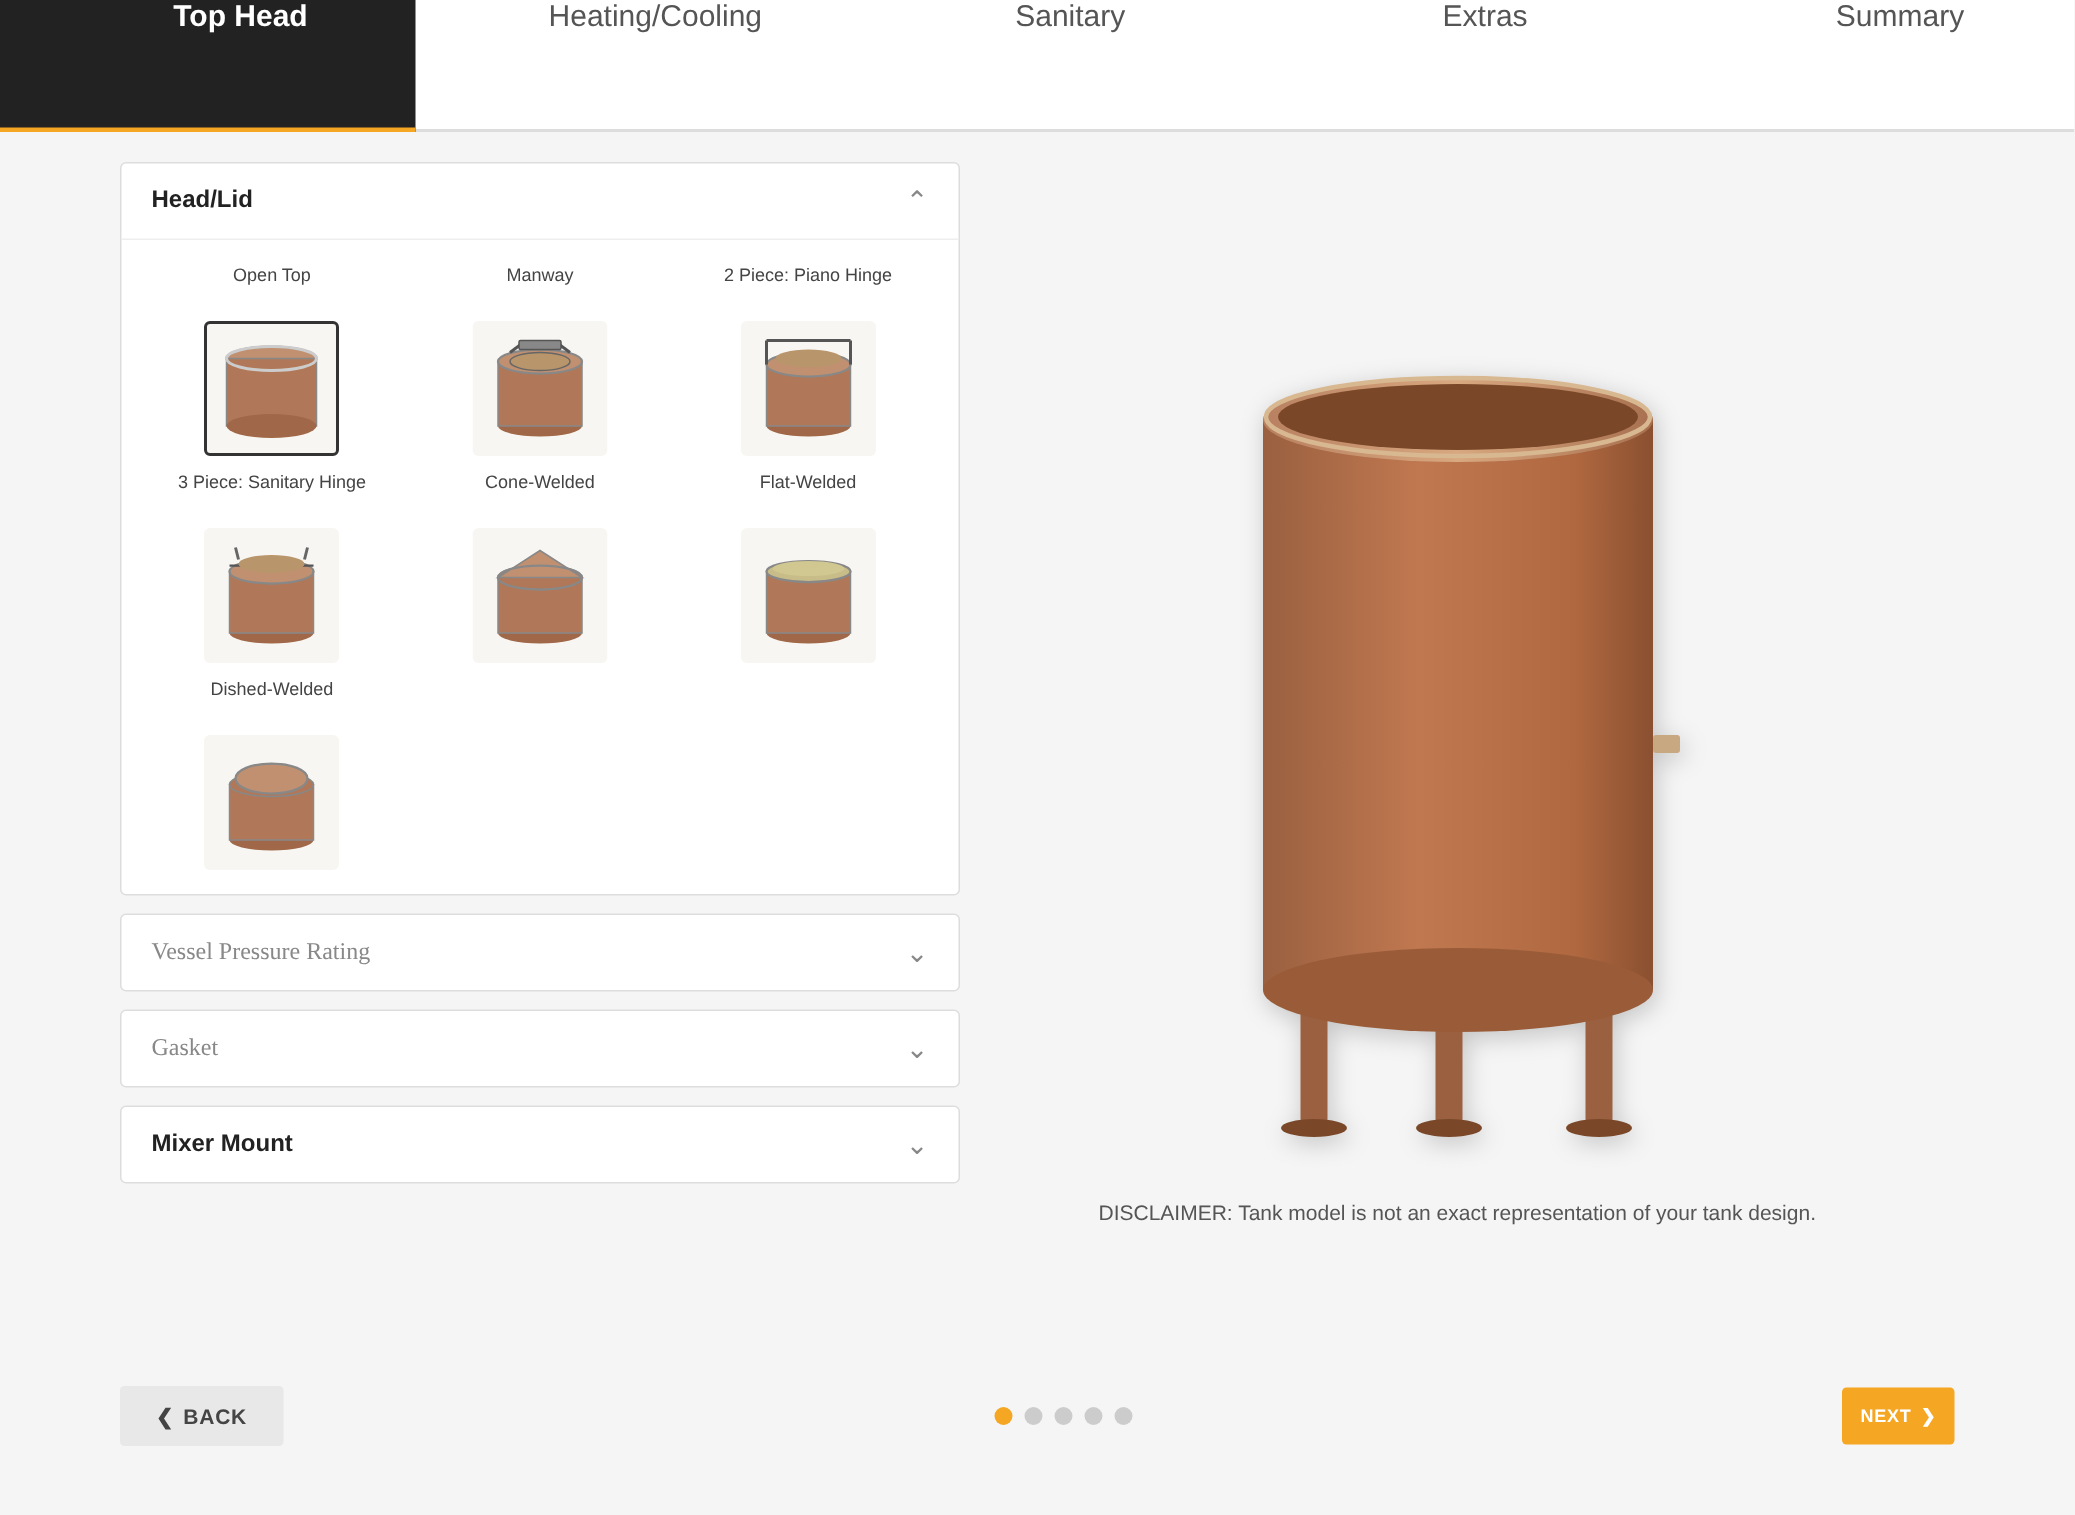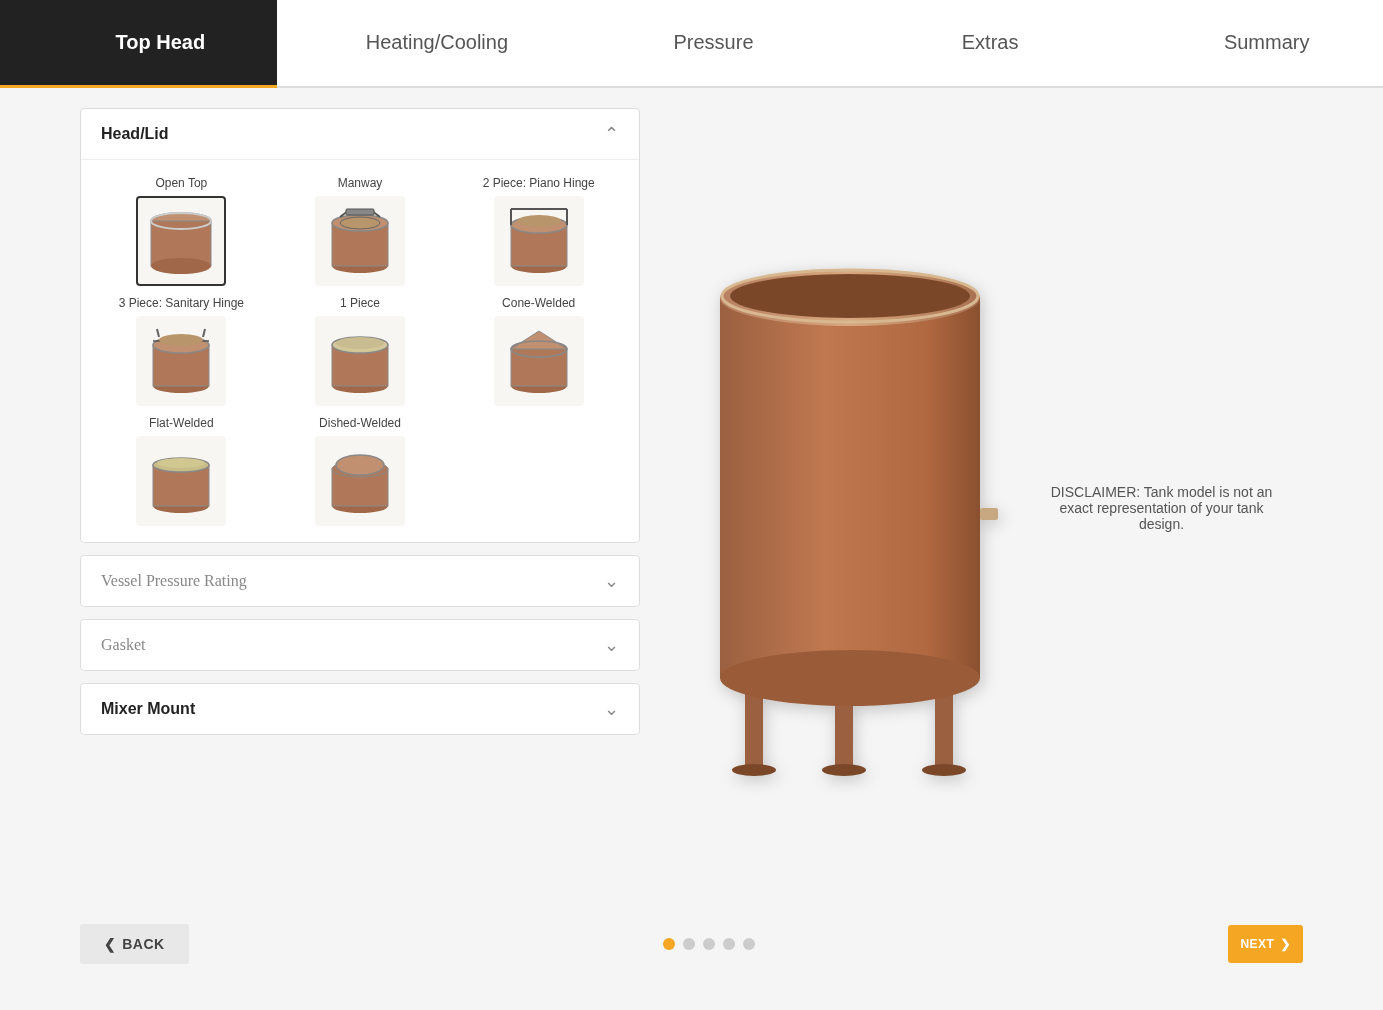--- a/index.html
+++ b/index.html
@@ -8,21 +8,20 @@
     
     .top-nav {
       display: flex;
       align-items: stretch;
       background: #fff;
       border-bottom: 2px solid #ddd;
       height: 88px;
     }
     .nav-tab {
       display: flex;
-      align-items: center;
       justify-content: center;
       flex: 1;
       font-size: 20px;
       font-weight: 500;
       cursor: pointer;
       color: #555;
       border-bottom: 3px solid transparent;
       margin-bottom: -2px;
       padding-left: 44px;
     }
@@ -83,21 +82,21 @@
     .head-grid {
       display: grid;
       grid-template-columns: repeat(3, 1fr);
       gap: 10px;
       padding: 16px;
     }
     .head-option {
       display: flex;
       flex-direction: column;
       align-items: center;
-      gap: 6px;
+      gap: 24px;
       cursor: pointer;
     }
     .head-option-label {
       font-size: 12px;
       color: #444;
       text-align: center;
     }
     .head-img-wrapper {
       width: 90px;
       height: 90px;
@@ -110,21 +109,21 @@
       background: #f8f6f2;
     }
     .head-img-wrapper.selected {
       border: 2px solid #333;
     }
 
     
     .right-panel {
       flex: 1;
       display: flex;
-      flex-direction: row;
+      flex-direction: column;
       align-items: center;
       justify-content: center;
       padding: 20px;
     }
     .tank-canvas {
       width: 420px;
       height: 600px;
       display: flex;
       align-items: center;
       justify-content: center;
@@ -196,21 +195,21 @@
 <body>
 
 <nav class="top-nav">
   <div class="nav-tab active">
     <span>Top Head</span>
   </div>
   <div class="nav-tab">
     <span>Heating/Cooling</span>
   </div>
   <div class="nav-tab">
-    <span>Pressure</span>
+    <span>Sanitary</span>
   </div>
   <div class="nav-tab">
     <span>Extras</span>
   </div>
   <div class="nav-tab">
     <span>Summary</span>
   </div>
 </nav>
 
 <div class="main-content">
@@ -276,31 +275,20 @@
               <rect x="12" y="24" width="56" height="41" fill="#b07858" stroke="#888" stroke-width="1"></rect>
               <ellipse cx="40" cy="24" rx="28" ry="8" fill="#c09070" stroke="#888" stroke-width="1.5"></ellipse>
               <line x1="12" y1="20" x2="68" y2="20" stroke="#555" stroke-width="1.5"></line>
               <line x1="18" y1="16" x2="16" y2="8" stroke="#666" stroke-width="2"></line>
               <line x1="62" y1="16" x2="64" y2="8" stroke="#666" stroke-width="2"></line>
               <ellipse cx="40" cy="19" rx="22" ry="6" fill="#b8956a"></ellipse>
             </svg>
           </div>
         </div>
 
-        <div class="head-option">
-          <span class="head-option-label">1 Piece</span>
-          <div class="head-img-wrapper">
-            <svg class="thumb-svg" viewBox="0 0 80 80">
-              <ellipse cx="40" cy="65" rx="28" ry="7" fill="#a06848"></ellipse>
-              <rect x="12" y="24" width="56" height="41" fill="#b07858" stroke="#888" stroke-width="1"></rect>
-              <ellipse cx="40" cy="24" rx="28" ry="8" fill="#d4c89a" stroke="#888" stroke-width="1.5"></ellipse>
-              <ellipse cx="40" cy="22" rx="24" ry="6" fill="#c8bc90"></ellipse>
-            </svg>
-          </div>
-        </div>
 
         <div class="head-option">
           <span class="head-option-label">Cone-Welded</span>
           <div class="head-img-wrapper">
             <svg class="thumb-svg" viewBox="0 0 80 80">
               <ellipse cx="40" cy="65" rx="28" ry="7" fill="#a06848"></ellipse>
               <rect x="12" y="28" width="56" height="37" fill="#b07858" stroke="#888" stroke-width="1"></rect>
               <ellipse cx="40" cy="28" rx="28" ry="8" fill="#b07858" stroke="#888" stroke-width="1"></ellipse>
               <polygon points="40,10 12,28 68,28" fill="#c09070" stroke="#888" stroke-width="1"></polygon>
               <ellipse cx="40" cy="28" rx="28" ry="8" fill="none" stroke="#888" stroke-width="1.5"></ellipse>

